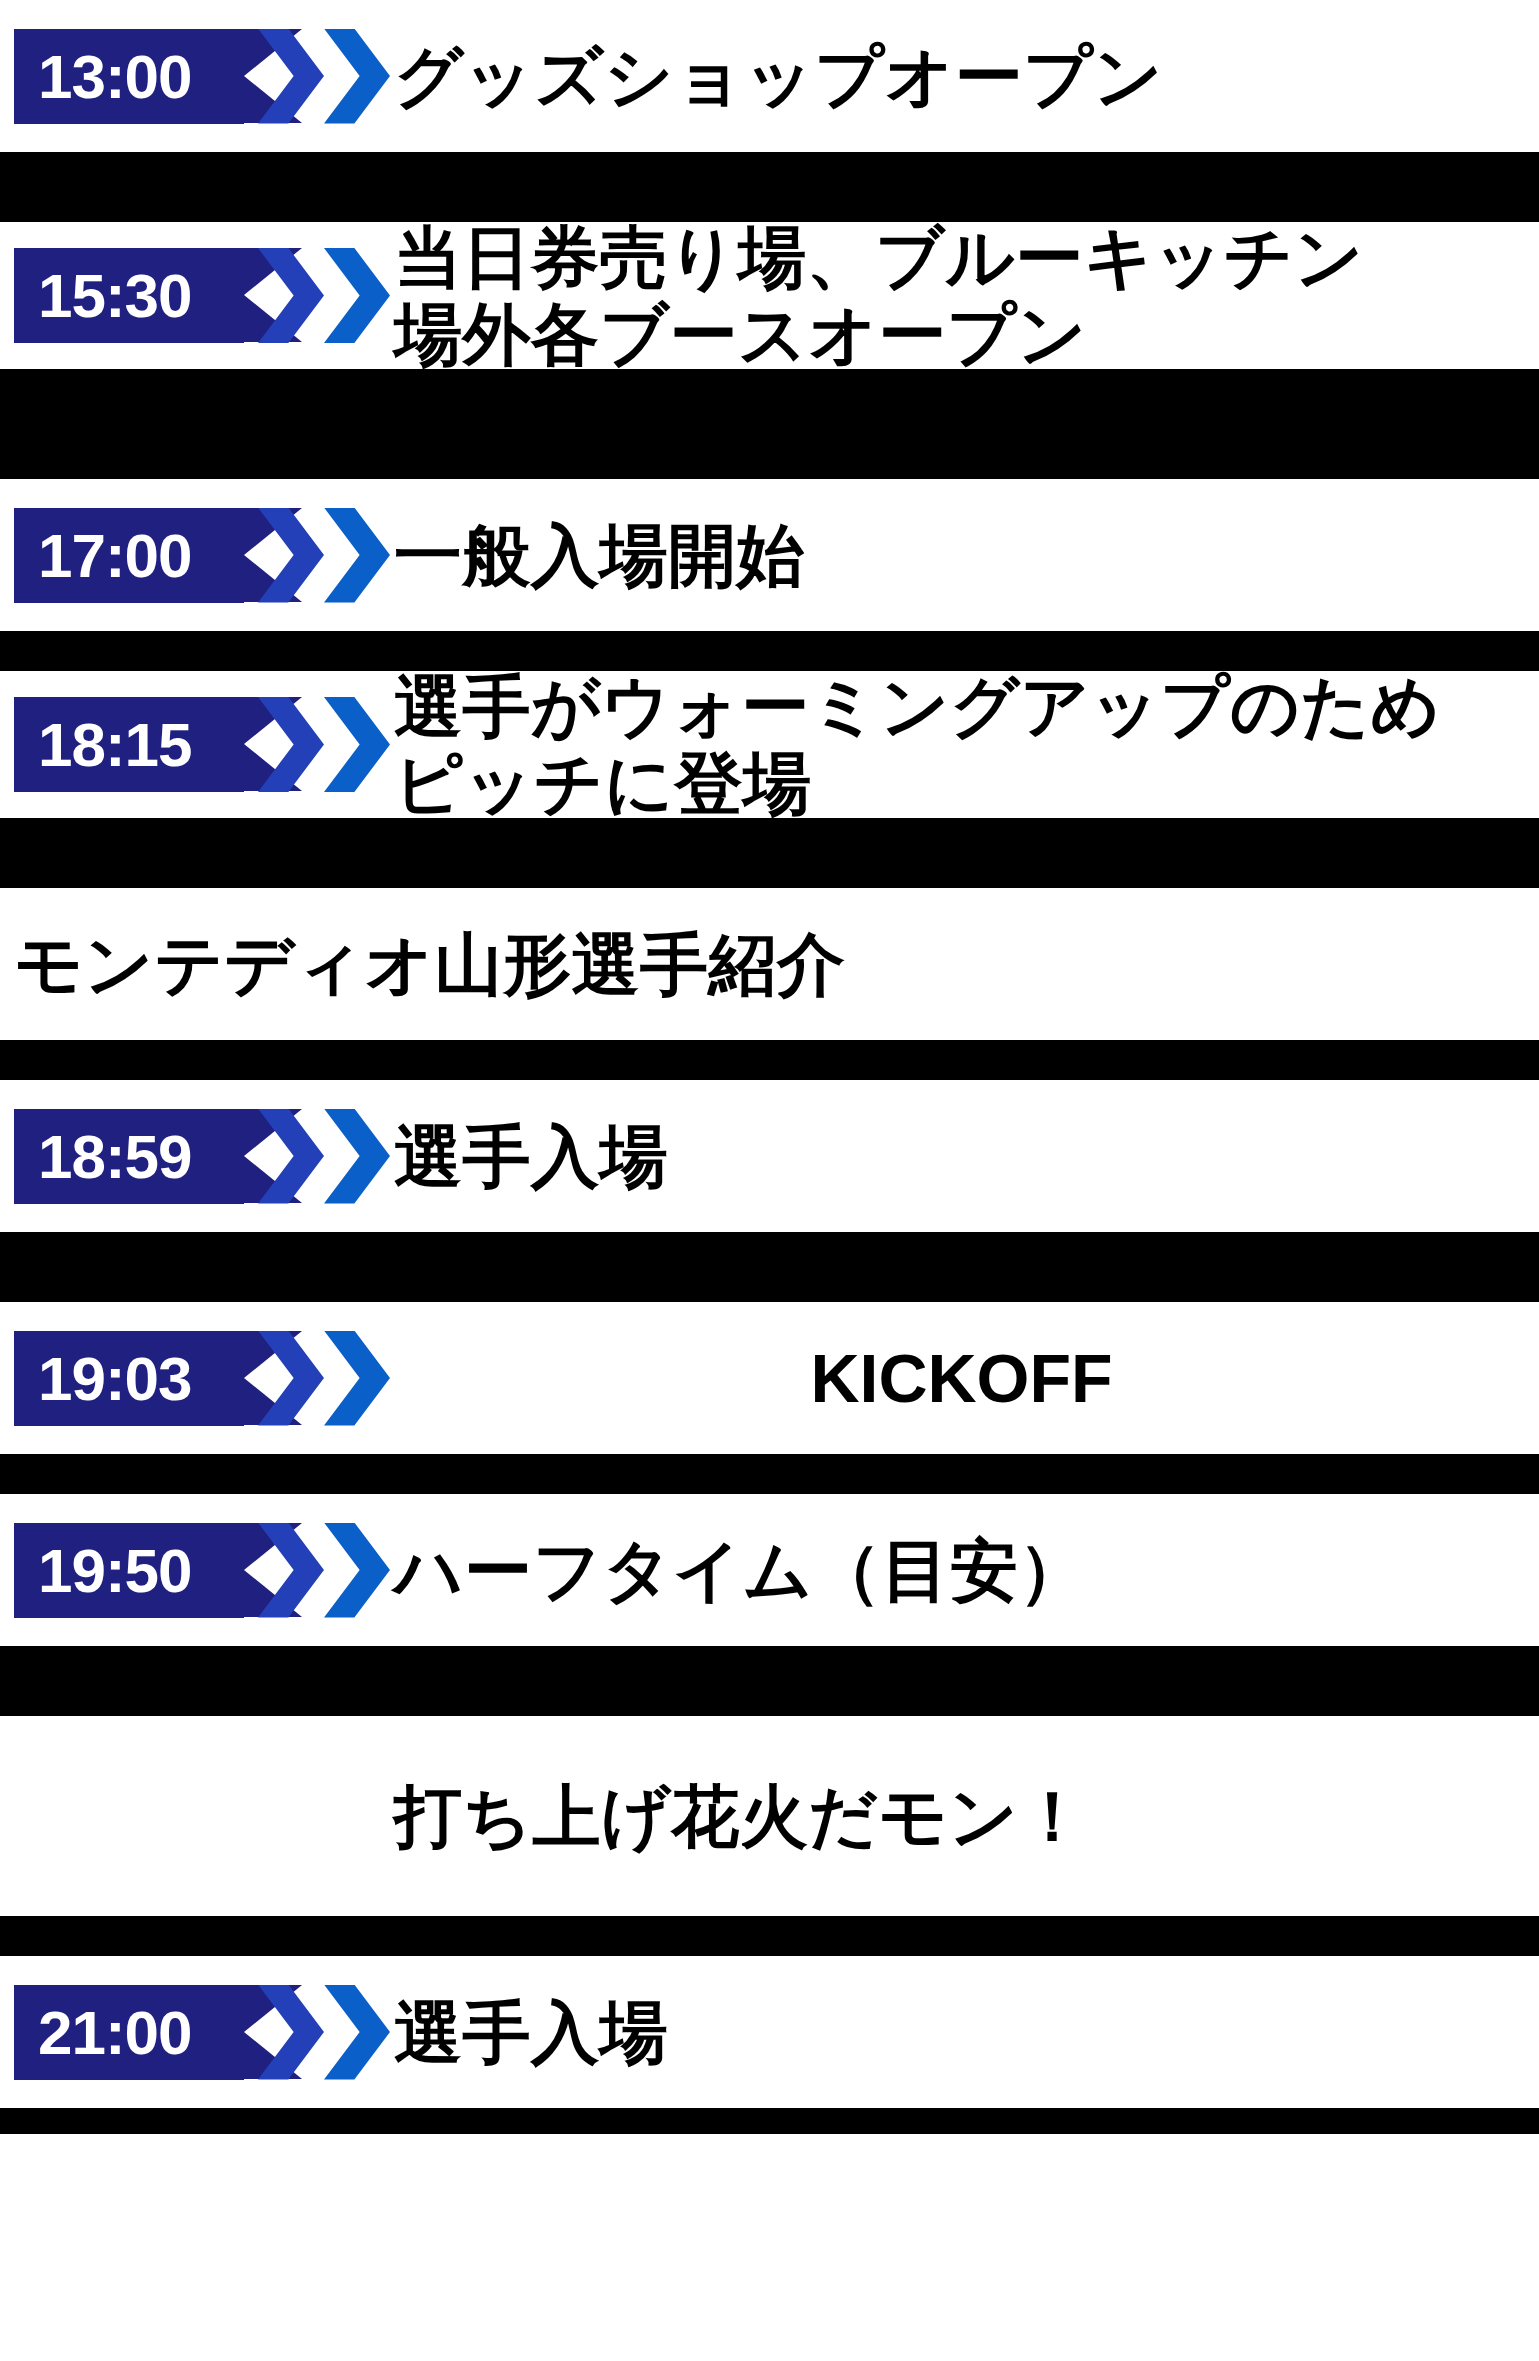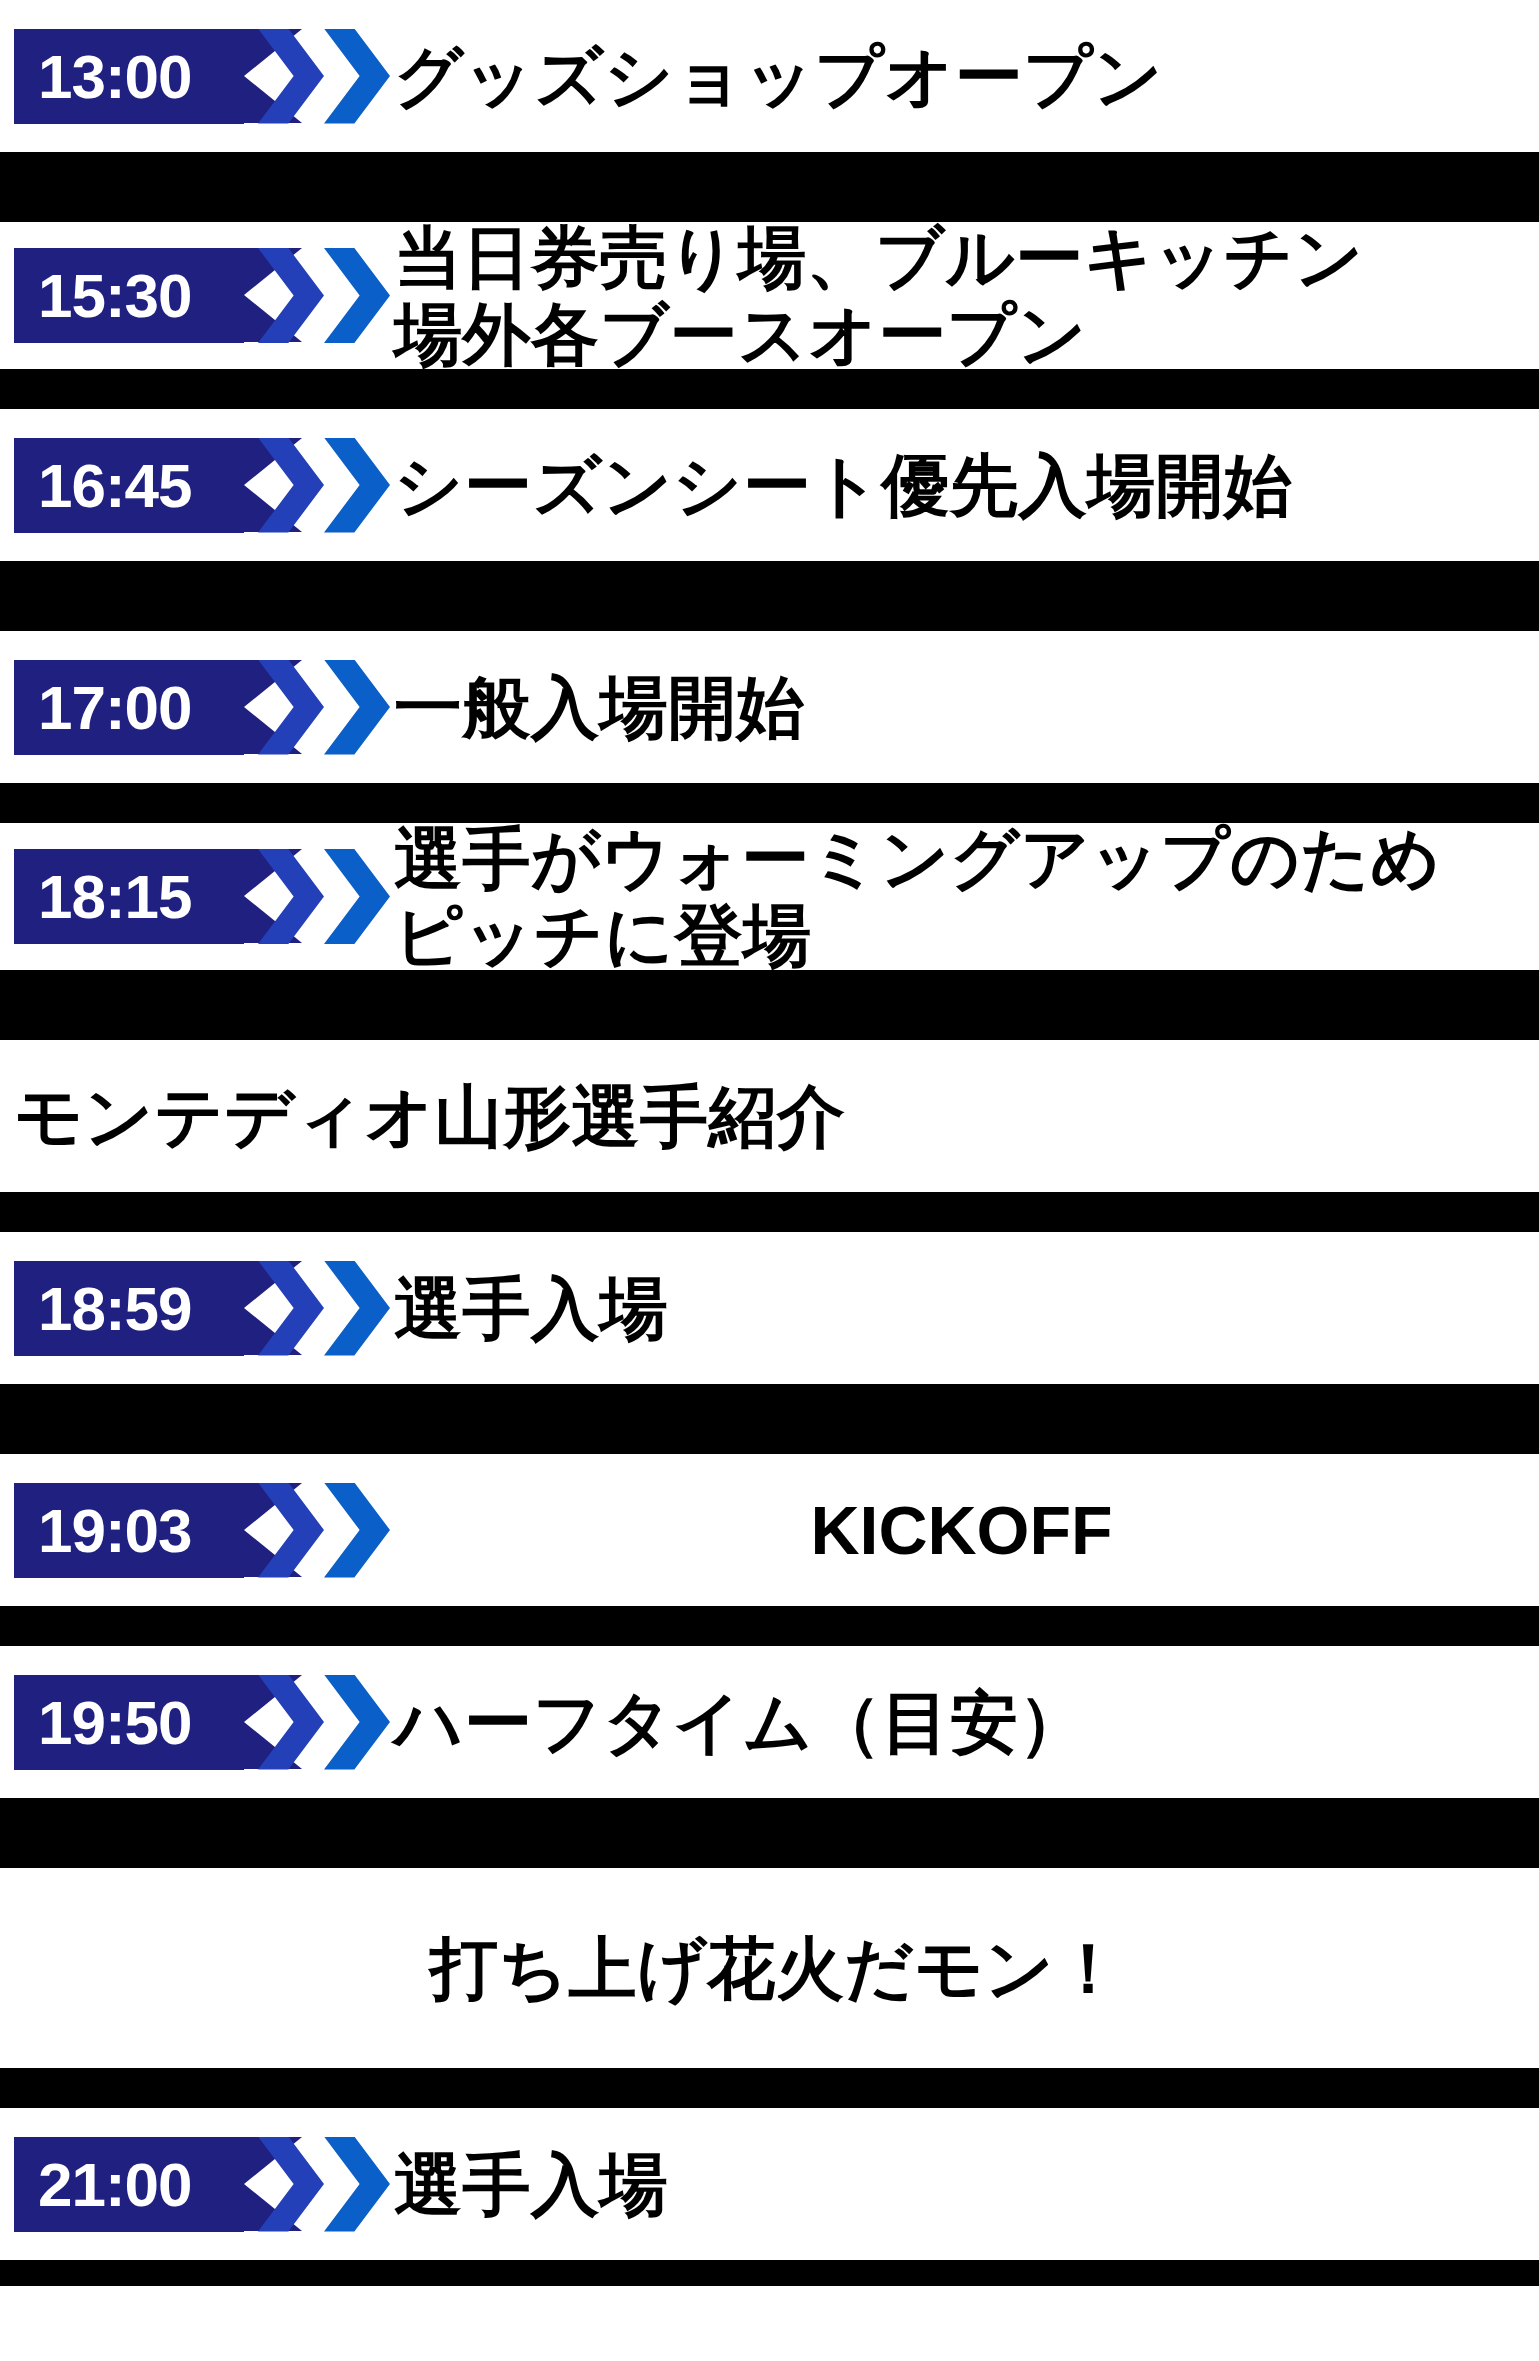--- a/index.html
+++ b/index.html
@@ -25,21 +25,21 @@
   .row{
     display:flex;
     align-items:center;
     background:#ffffff;
     width:100%;
     flex:0 0 auto;
     position:relative;
   }
   .row.h1{ height:152px; }   
   .row.h2{ height:147px; }   
-  .row.hfw{ height:200px;padding-left:36px; }  
+  .row.hfw{ height:200px; }  
 
   
   .sep{
     width:100%;
     background:#000000;
     flex:0 0 auto;
   }
   .sep.s1{ height:70px; }
   .sep.s2{ height:40px; }
   .sep.s3{ height:26px; }
@@ -149,32 +149,20 @@
           <div class="badge-tip"></div>
           <div class="arrow a1"></div>
           <div class="arrow a2"></div>
           <div class="time-text">15:30</div>
         </div>
       </div>
       <div class="label">当日券売り場、ブルーキッチン
 場外各ブースオープン</div>
     </div>
     <div class="sep s2"></div>
-    <div class="row h1">
-      <div class="timewrap">
-        <div class="badge">
-          <div class="badge-bg"></div>
-          <div class="badge-tip"></div>
-          <div class="arrow a1"></div>
-          <div class="arrow a2"></div>
-          <div class="time-text">16:45</div>
-        </div>
-      </div>
-      <div class="label">シーズンシート優先入場開始</div>
-    </div>
     <div class="sep s1"></div>
     <div class="row h1">
       <div class="timewrap">
         <div class="badge">
           <div class="badge-bg"></div>
           <div class="badge-tip"></div>
           <div class="arrow a1"></div>
           <div class="arrow a2"></div>
           <div class="time-text">17:00</div>
         </div>

